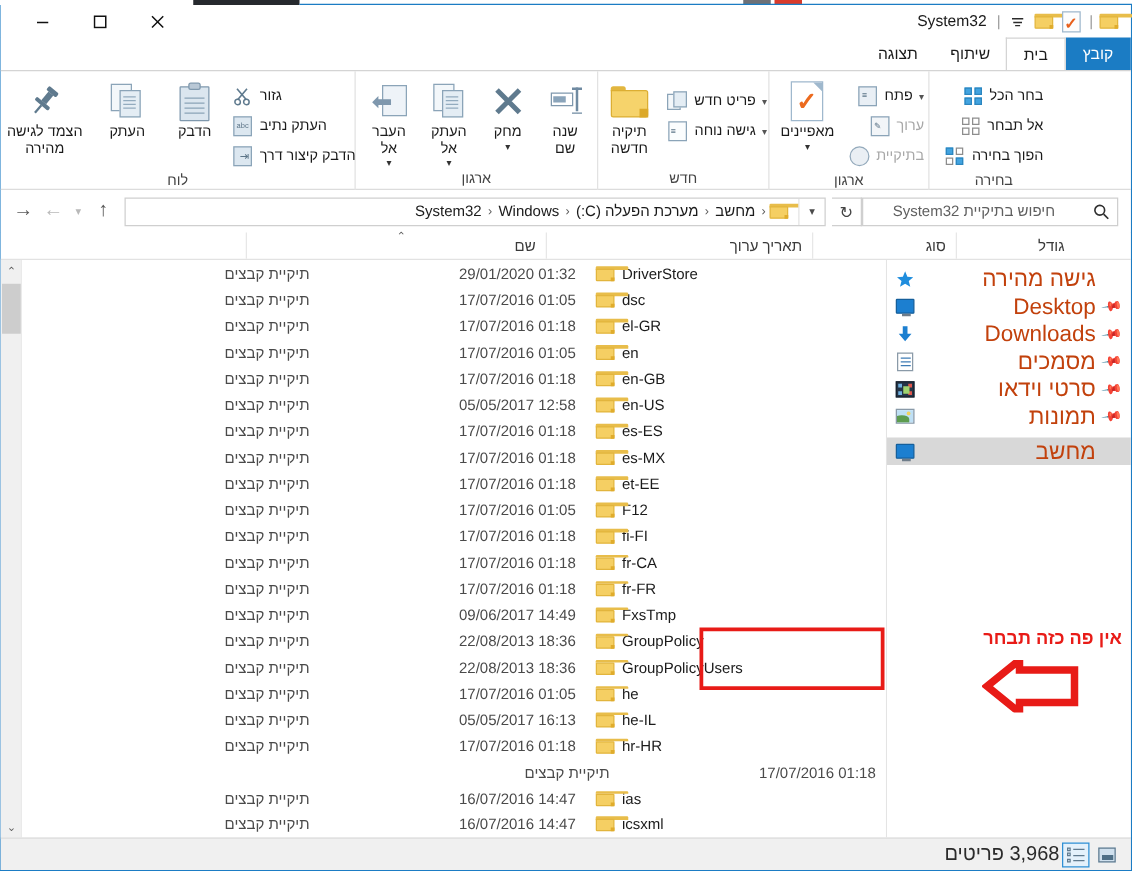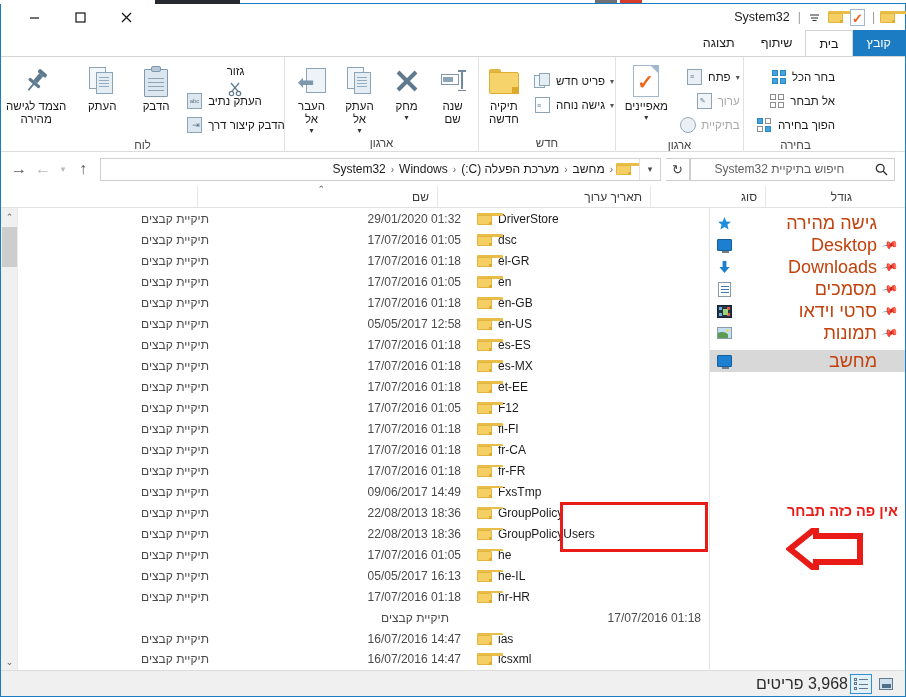--- a/index.html
+++ b/index.html
@@ -470,21 +470,21 @@
     font-size: 12px; color: #4a4a4a; box-sizing: border-box;
     white-space: nowrap; overflow: hidden;
   }
   .fcell.name {
     width: 240px; display: flex; flex-direction: row; align-items: center;
     justify-content: flex-end; gap: 6px; padding-left: 8px; padding-right: 6px;
     color: #1b1b1b;
   }
   .fcell.name .txt { direction: ltr; unicode-bidi: plaintext; }
   .fcell.date { width: 213px; padding-right: 8px; direction: ltr; text-align: right; }
-  .fcell.type { width: 115px; padding-right: 8px; text-align: left; }
+  .fcell.type { width: 115px; padding-right: 8px; text-align: right; }
   .fcell.size { width: 95px; padding-right: 8px; text-align: right; }
 
   
   .vscroll {
     width: 17px; background: #f0f0f0;
     border-right: 1px solid #eaeaea;
     position: relative; box-sizing: border-box;
     order: 2;
   }
   .vscroll .arrow {
@@ -788,21 +788,21 @@
 אל</div>
             <div class="bcaret">▾</div>
           </div>
         </div>
         <div class="glabel">ארגון</div>
       </div>
 
       <div class="rgroup" style="width:283px;">
         <div class="gcontent">
           <div class="smallcol">
-            <div class="smallitem" style="justify-content:space-between;flex-direction:column;">
+            <div class="smallitem" style="justify-content:flex-end;">
               <span class="stext">גזור</span>
               <span class="sicon">
                 <svg width="15" height="15" viewBox="0 0 15 15">
                   <circle cx="3.5" cy="11.5" r="2.2" stroke="#5f7a8e" stroke-width="1.2" fill="none"></circle>
                   <circle cx="10.5" cy="11.5" r="2.2" stroke="#5f7a8e" stroke-width="1.2" fill="none"></circle>
                   <path d="M3.5 9.8 L11 1 M10.5 9.8 L3 1" stroke="#5f7a8e" stroke-width="1.3" fill="none"></path>
                 </svg>
               </span>
             </div>
             <div class="smallitem" style="justify-content:flex-end;">

